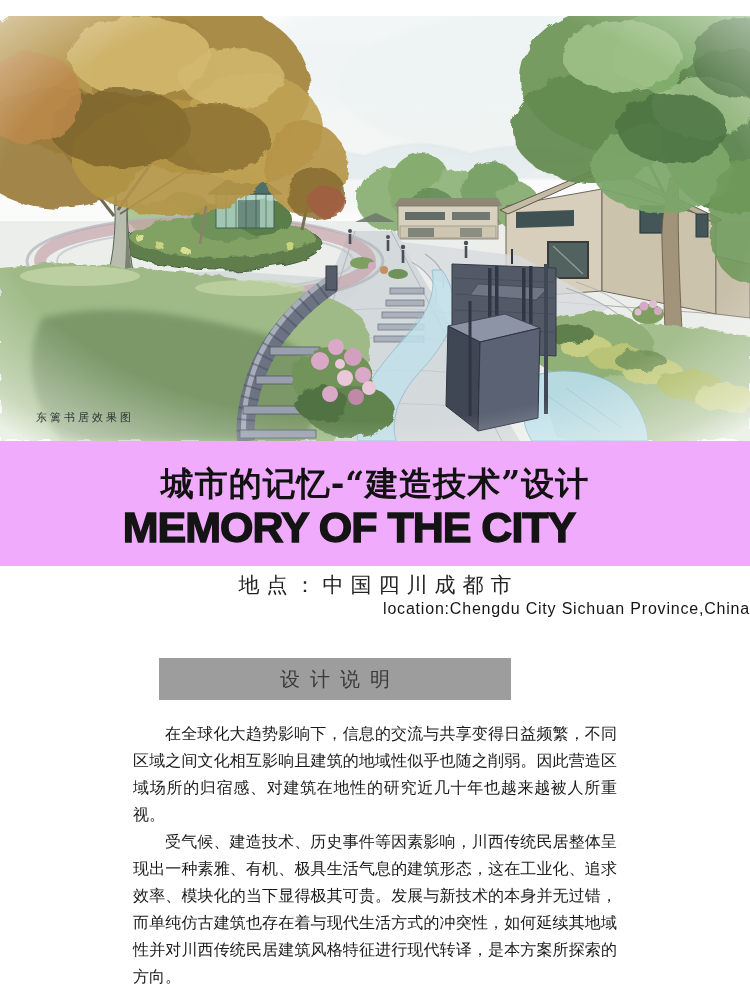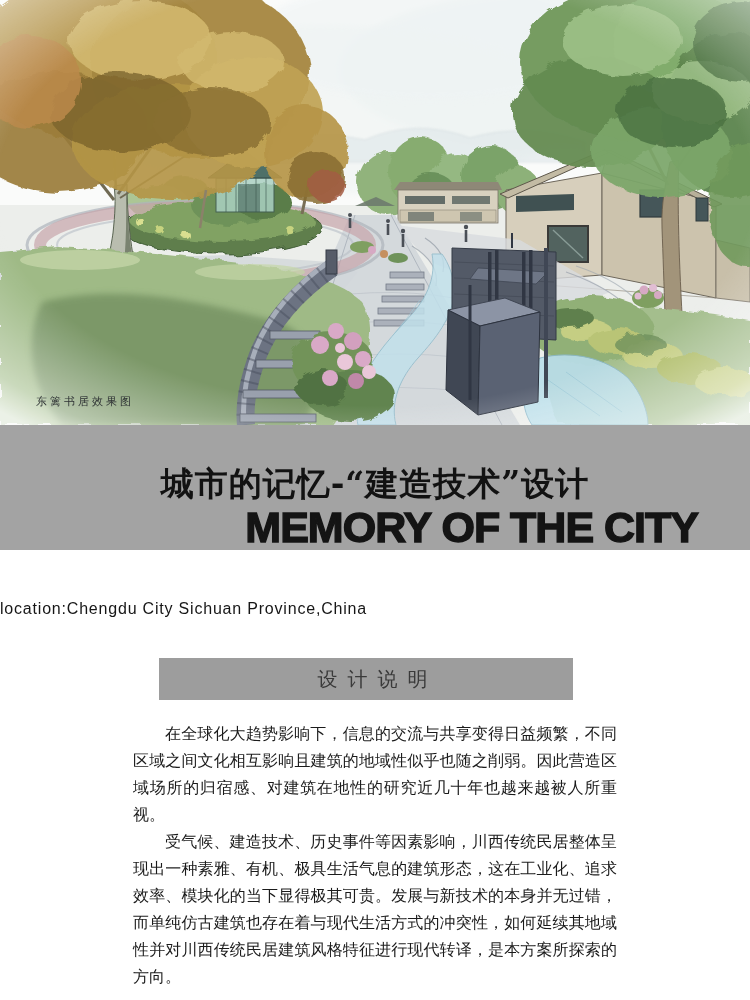--- a/index.html
+++ b/index.html
@@ -1,35 +1,35 @@
 <!DOCTYPE html>
 <html style="--banner-bg: #9d9d9d; --banner-text: #3a3a3a; --body-text: #1b1b1b; --title-text: #141414;"><head>
 <meta charset="utf-8">
 <style>
   html,body{margin:0;padding:0;background:#ffffff;}
   .page{position:relative;width:750px;height:1000px;background:#fff;overflow:hidden;
         font-family:"Liberation Sans","DejaVu Sans",sans-serif;}
-  .hero{position:absolute;left:0;top:0;width:750px;height:550px;overflow:hidden;background:#a3a3a3;}
+  .hero{position:absolute;left:0;top:16px;width:750px;height:550px;overflow:hidden;background:#f0abfc;}
   .hero svg{display:block;width:750px;height:425px;filter:saturate(.92);}
   .hero-caption{position:absolute;left:36px;top:394px;font-family:"DejaVu Serif","Liberation Serif",serif;
         font-size:11px;letter-spacing:3px;color:#2e3234;}
   .title-zh{position:absolute;left:0;top:462px;width:750px;text-align:center;margin:0;
         font-family:"DejaVu Serif","Liberation Serif",serif;font-weight:700;
         font-size:33px;letter-spacing:1px;color:#121212;}
-  .title-en{position:absolute;left:0;top:503px;width:698px;text-align:right;margin:0;
+  .title-en{position:absolute;left:0;top:503px;width:698px;text-align:center;margin:0;
         font-family:"Liberation Sans","DejaVu Sans",sans-serif;font-weight:700;
         font-size:43px;letter-spacing:-1px;color:#141414;
         -webkit-text-stroke:1.4px #141414;}
   .loc-zh{position:absolute;left:0;top:571px;width:750px;text-align:center;
         font-family:"DejaVu Serif","Liberation Serif",serif;font-weight:400;
         font-size:21px;letter-spacing:7px;text-indent:7px;color:#232323;}
-  .loc-en{position:absolute;left:0;top:600px;width:750px;text-align:left;
+  .loc-en{position:absolute;left:0;top:600px;width:750px;text-align:right;
         font-size:16px;letter-spacing:.8px;color:#161616;}
-  .banner{position:absolute;left:159px;top:658px;width:401px;height:42px;
-        background:var(--banner-bg,#9d9d9d);display:flex;align-items:center;justify-content:center;padding-left:13px;}
+  .banner{position:absolute;left:159px;top:658px;width:352px;height:42px;
+        background:var(--banner-bg,#9d9d9d);display:flex;align-items:center;justify-content:center;}
   .banner span{font-family:"DejaVu Serif","Liberation Serif",serif;font-size:20px;
         letter-spacing:10px;text-indent:10px;color:var(--banner-text,#3a3a3a);}
   .body-text{position:absolute;left:133px;top:720px;width:484px;
         font-family:"DejaVu Serif","Liberation Serif",serif;font-size:16px;line-height:27px;
         text-align:justify;color:var(--body-text,#1b1b1b);}
   .body-text p{margin:0;text-indent:2em;}
   .body-text p + p{}
 </style>
 </head>
 <body>
@@ -307,20 +307,21 @@
       </g>
 
       <rect x="0" y="0" width="750" height="425" fill="url(#vig)"></rect>
     </svg>
     <div class="hero-caption">东篱书居效果图</div>
   </div>
 
   <h1 class="title-zh">城市的记忆-“建造技术”设计</h1>
   <h2 class="title-en">MEMORY OF THE CITY</h2>
 
+  <div class="loc-zh">地点：中国四川成都市</div>
   <div class="loc-en">location:Chengdu City Sichuan Province,China</div>
 
   <div class="banner">
     <span>设计说明</span>
   </div>
 
   <div class="body-text">
     <p>在全球化大趋势影响下，信息的交流与共享变得日益频繁，不同区域之间文化相互影响且建筑的地域性似乎也随之削弱。因此营造区域场所的归宿感、对建筑在地性的研究近几十年也越来越被人所重视。</p>
     <p>受气候、建造技术、历史事件等因素影响，川西传统民居整体呈现出一种素雅、有机、极具生活气息的建筑形态，这在工业化、追求效率、模块化的当下显得极其可贵。发展与新技术的本身并无过错，而单纯仿古建筑也存在着与现代生活方式的冲突性，如何延续其地域性并对川西传统民居建筑风格特征进行现代转译，是本方案所探索的方向。</p>
   </div>

